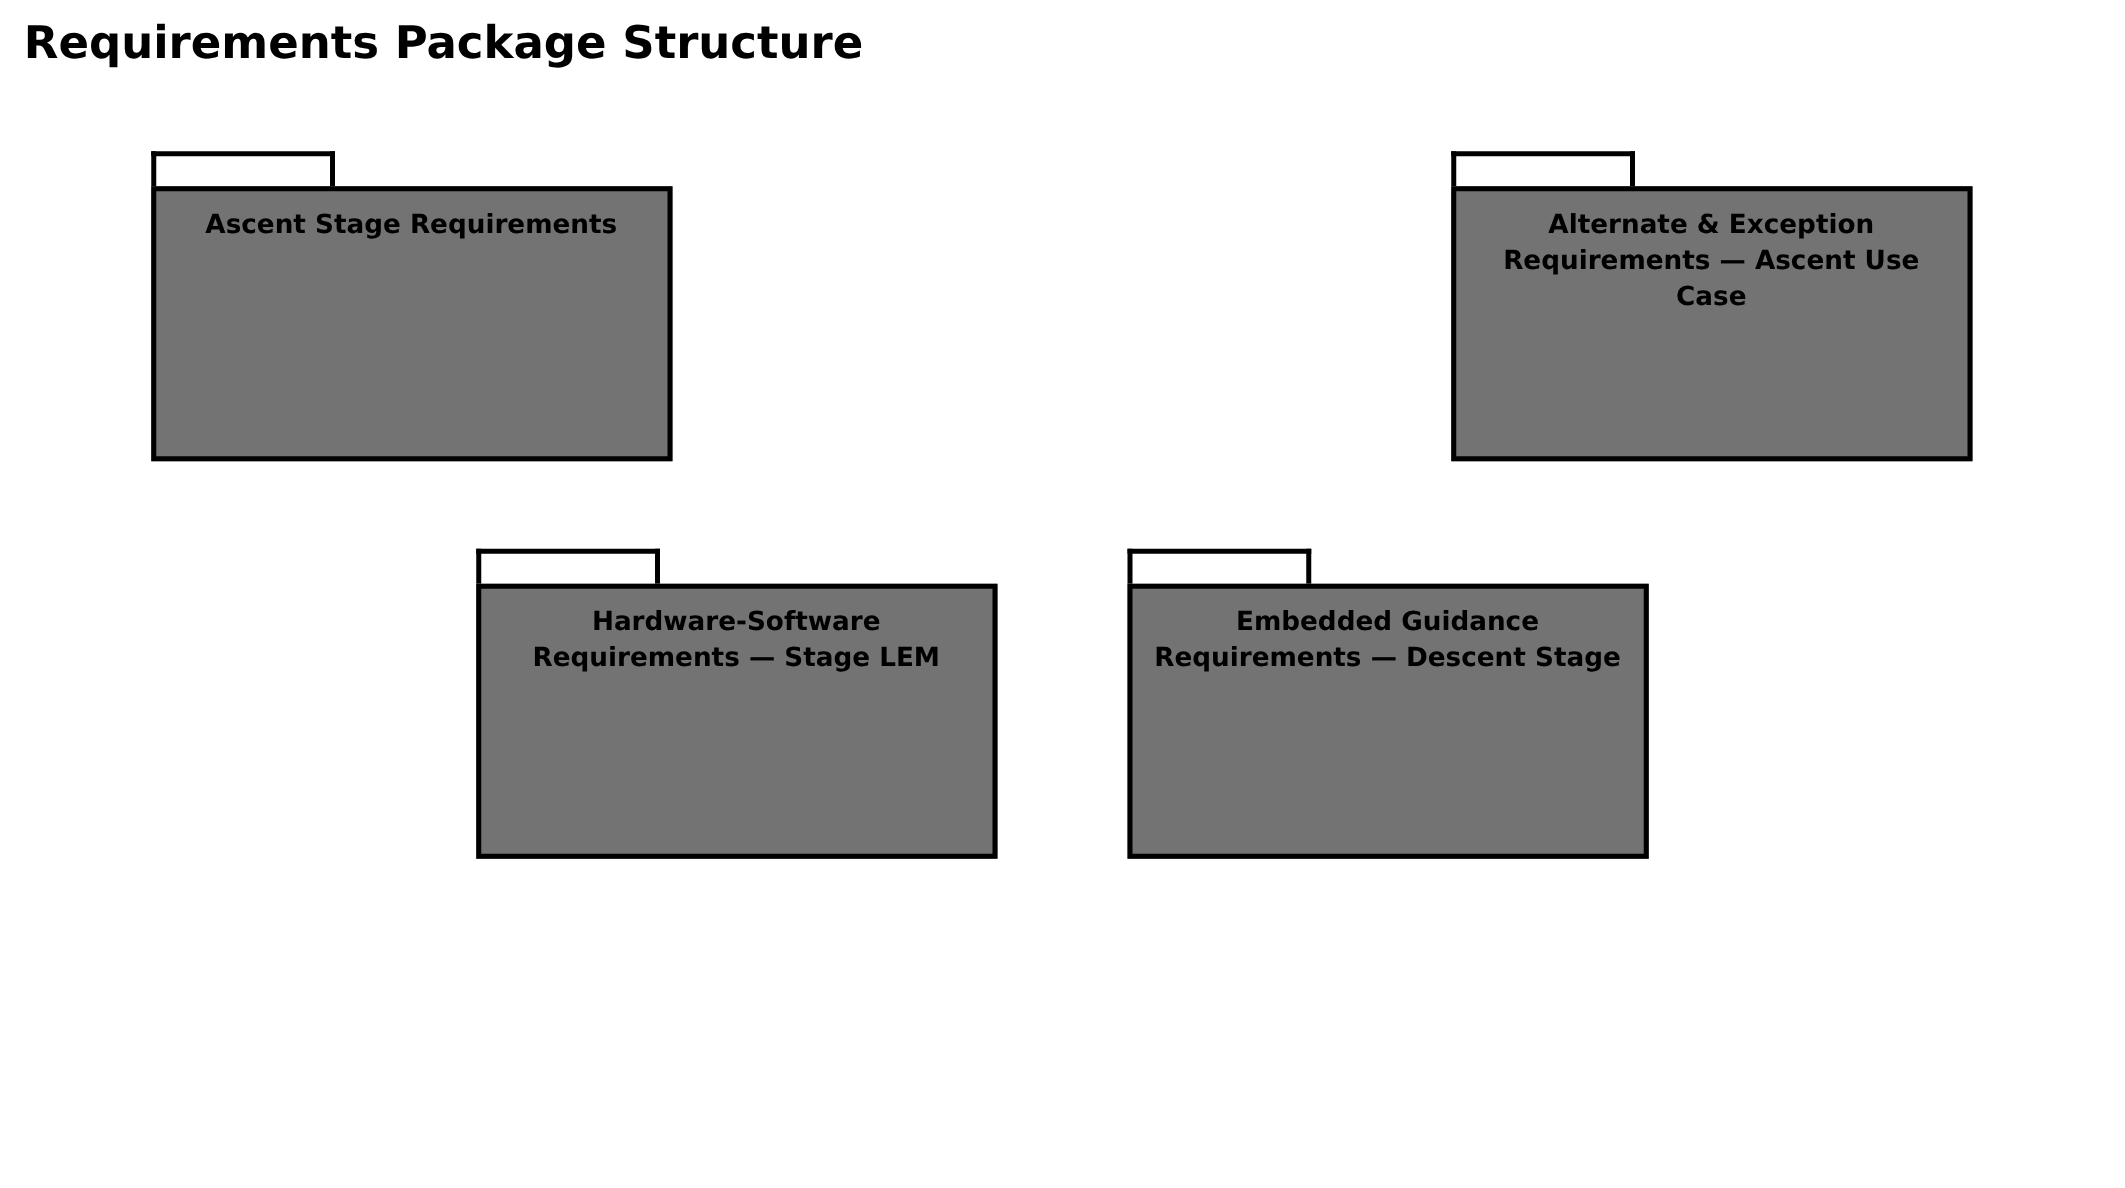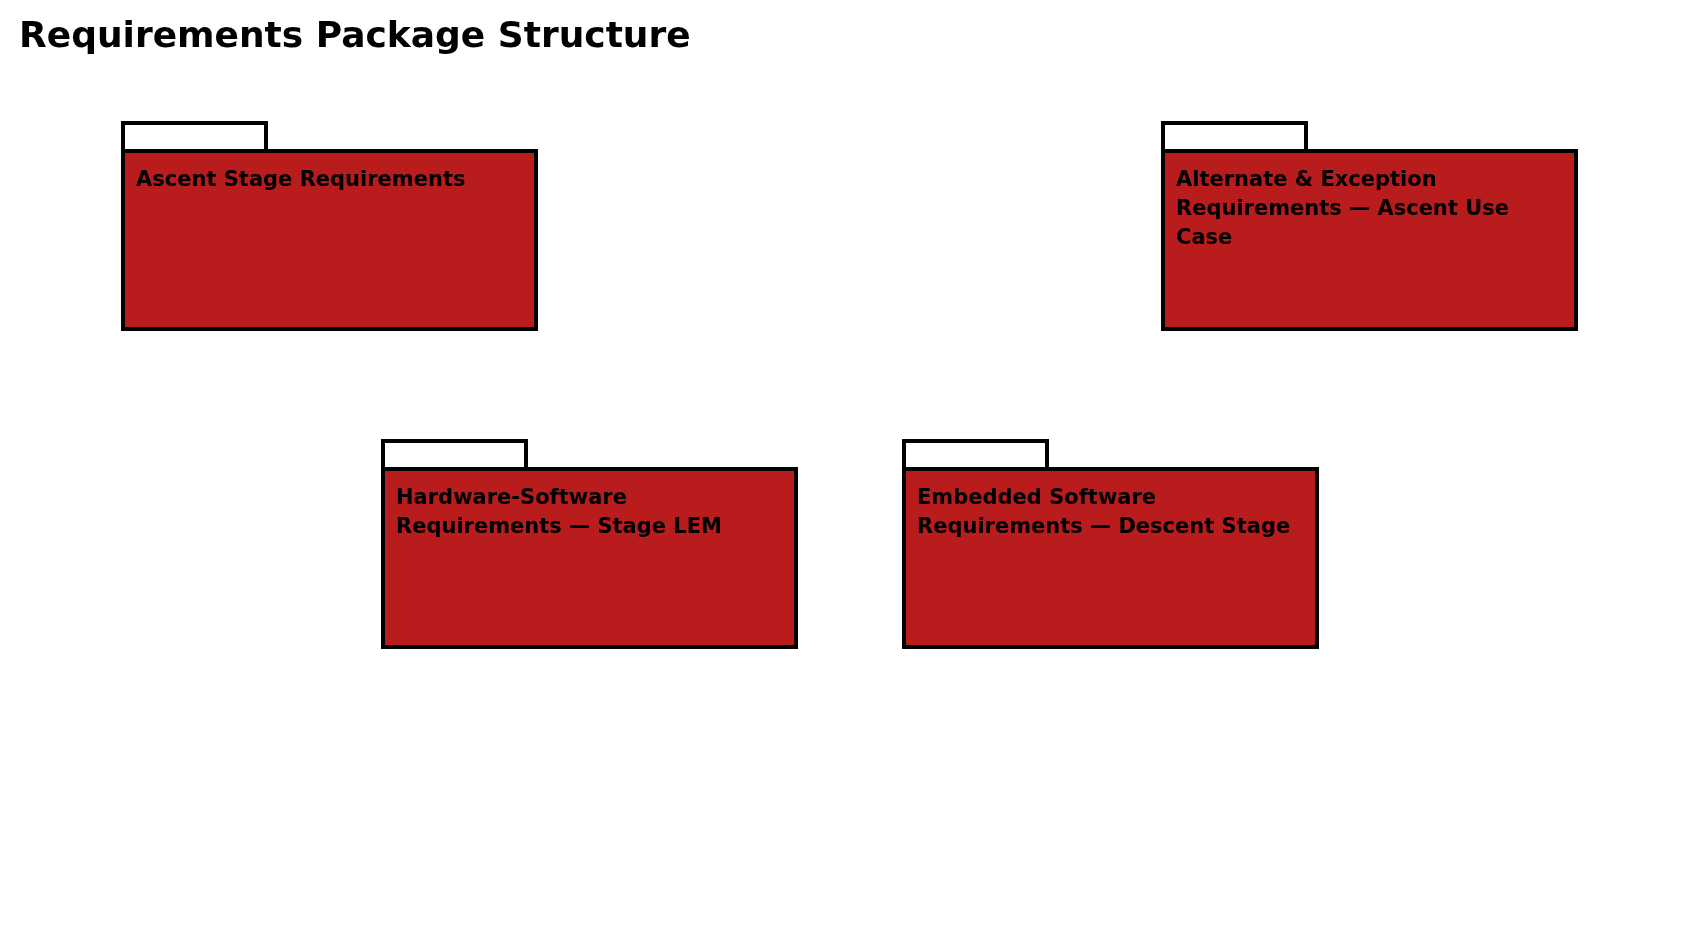--- a/index.html
+++ b/index.html
@@ -7,20 +7,21 @@
     padding: 0;
     background: #ffffff;
     font-family: "DejaVu Sans", "Liberation Sans", sans-serif;
   }
   #canvas {
     position: relative;
     width: 1700px;
     height: 950px;
     background: #ffffff;
     overflow: hidden;
+    text-align: center;
   }
   .diagram-title {
     position: absolute;
     left: 19px;
     top: 13px;
     font-size: 36px;
     font-weight: bold;
     color: #000000;
     line-height: 44px;
     white-space: nowrap;
@@ -31,23 +32,23 @@
   .pkg .tab {
     width: 147px;
     height: 28px;
     border: 4px solid #000000;
     border-bottom: none;
     background: #ffffff;
     box-sizing: border-box;
   }
   .pkg .pkg-body {
     width: 417px;
-    height: 182px;
+    height: 220px;
     border: 4px solid #000000;
-    background: #b91c1c;
+    background: #737373;
     box-sizing: border-box;
     padding: 12px 12px 0 11px;
   }
   .pkg .pkg-label {
     font-size: 21px;
     font-weight: bold;
     color: #000000;
     line-height: 29px;
     white-space: pre-line;
   }
@@ -85,18 +86,18 @@
     <div class="tab"></div>
     <div class="pkg-body">
       <div class="pkg-label">Hardware-Software
 Requirements — Stage LEM</div>
     </div>
   </div>
 
   <div id="pkg5" class="pkg">
     <div class="tab"></div>
     <div class="pkg-body">
-      <div class="pkg-label">Embedded Software
+      <div class="pkg-label">Embedded Guidance
 Requirements — Descent Stage</div>
     </div>
   </div>
 
 </div>
 
 </body></html>

